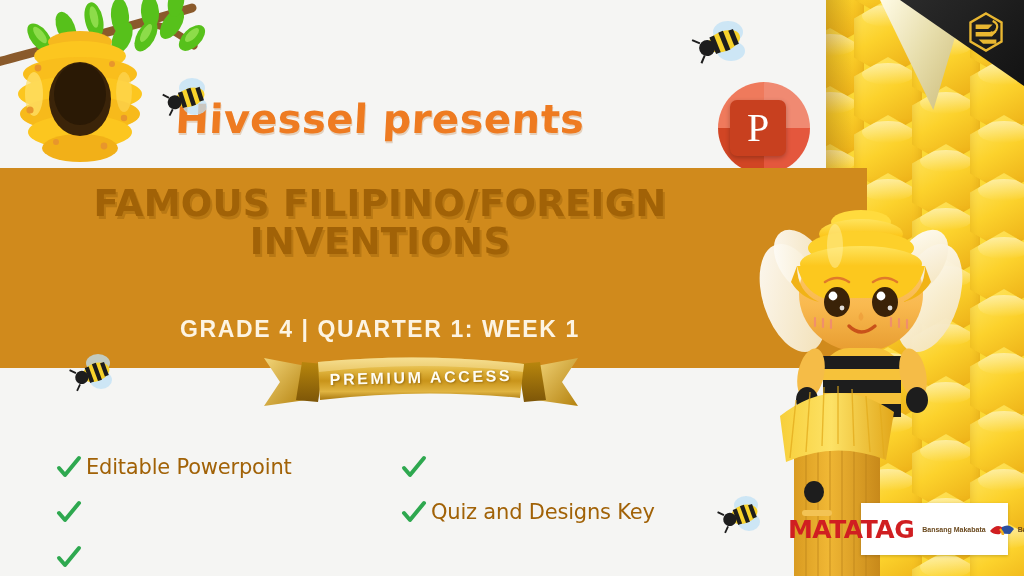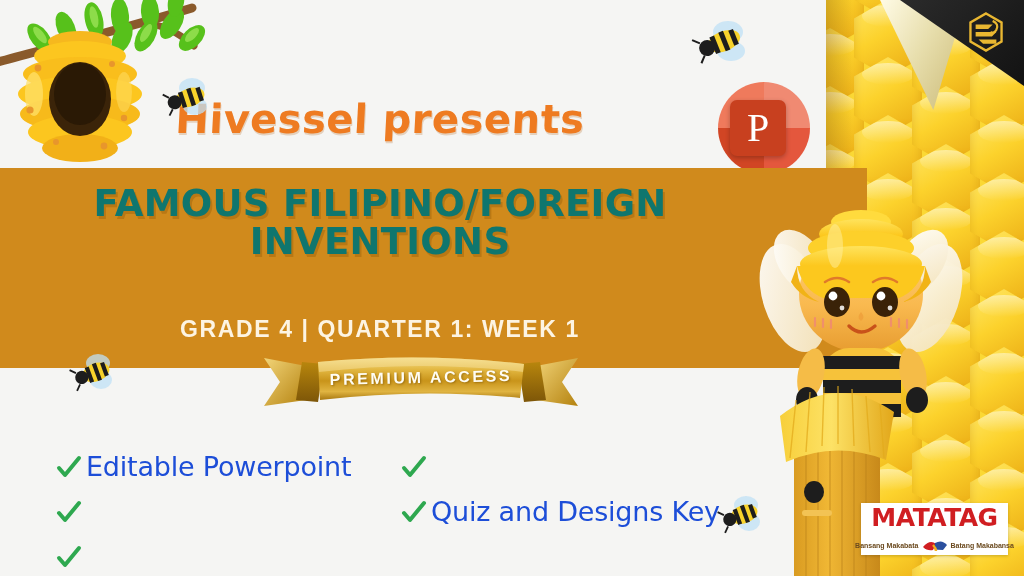--- a/index.html
+++ b/index.html
@@ -85,21 +85,21 @@
     transform:skewX(-3deg);
   }
 
   
   .band{
     position:absolute; left:0; top:168px; width:867px; height:200px;
     background:#d08a1c;
   }
   .title{
     position:absolute; left:0; top:185px; width:760px; text-align:center;
-    color:#0f766e;
+    color:#a16207;
     font-family:"DejaVu Sans", sans-serif;
     font-weight:bold; font-size:37px; line-height:38px;
     letter-spacing:.3px;
     text-shadow:2px 3px 0 rgba(140,85,5,.35);
   }
   .subtitle{
     position:absolute; left:0; top:316px; width:760px; text-align:center;
     color:#fdf4e2;
     font-family:"Liberation Sans", sans-serif;
     font-weight:bold; font-size:23px; letter-spacing:1.6px;
@@ -117,27 +117,27 @@
 
   
   .features{ position:absolute; left:56px; top:448px; width:730px; display:flex; }
   .feat-col{ display:flex; flex-direction:column; gap:8px; }
   .feat-col.left{ width:345px; }
   .feat-col.right{ width:385px; }
   .feat{ display:flex; align-items:center; gap:4px; height:37px; }
   .check{ width:26px; height:26px; flex:0 0 26px; }
   .feat-label{
     font-family:"DejaVu Sans", sans-serif;
-    font-size:27px; color:#1d4ed8; letter-spacing:-.2px; white-space:nowrap;
+    font-size:21px; color:#a16207; letter-spacing:-.2px; white-space:nowrap;
   }
 
   
   .matatag{
     position:absolute; left:861px; top:503px; width:147px; height:52px;
-    background:#ffffff; display:flex; flex-direction:column;
+    background:#ffffff; display:flex; 
     align-items:center; justify-content:center; gap:8px;
     box-shadow:0 1px 3px rgba(0,0,0,.2);
   }
   .matatag-word{
     color:#d01e21; font-family:"DejaVu Sans", sans-serif; font-weight:bold;
     font-size:25px; letter-spacing:-.5px; line-height:25px;
   }
   .matatag-tag{ display:flex; align-items:center; gap:3px; }
   .matatag-tag span{
     color:#6b4a1f; font-family:"Liberation Sans", sans-serif;

